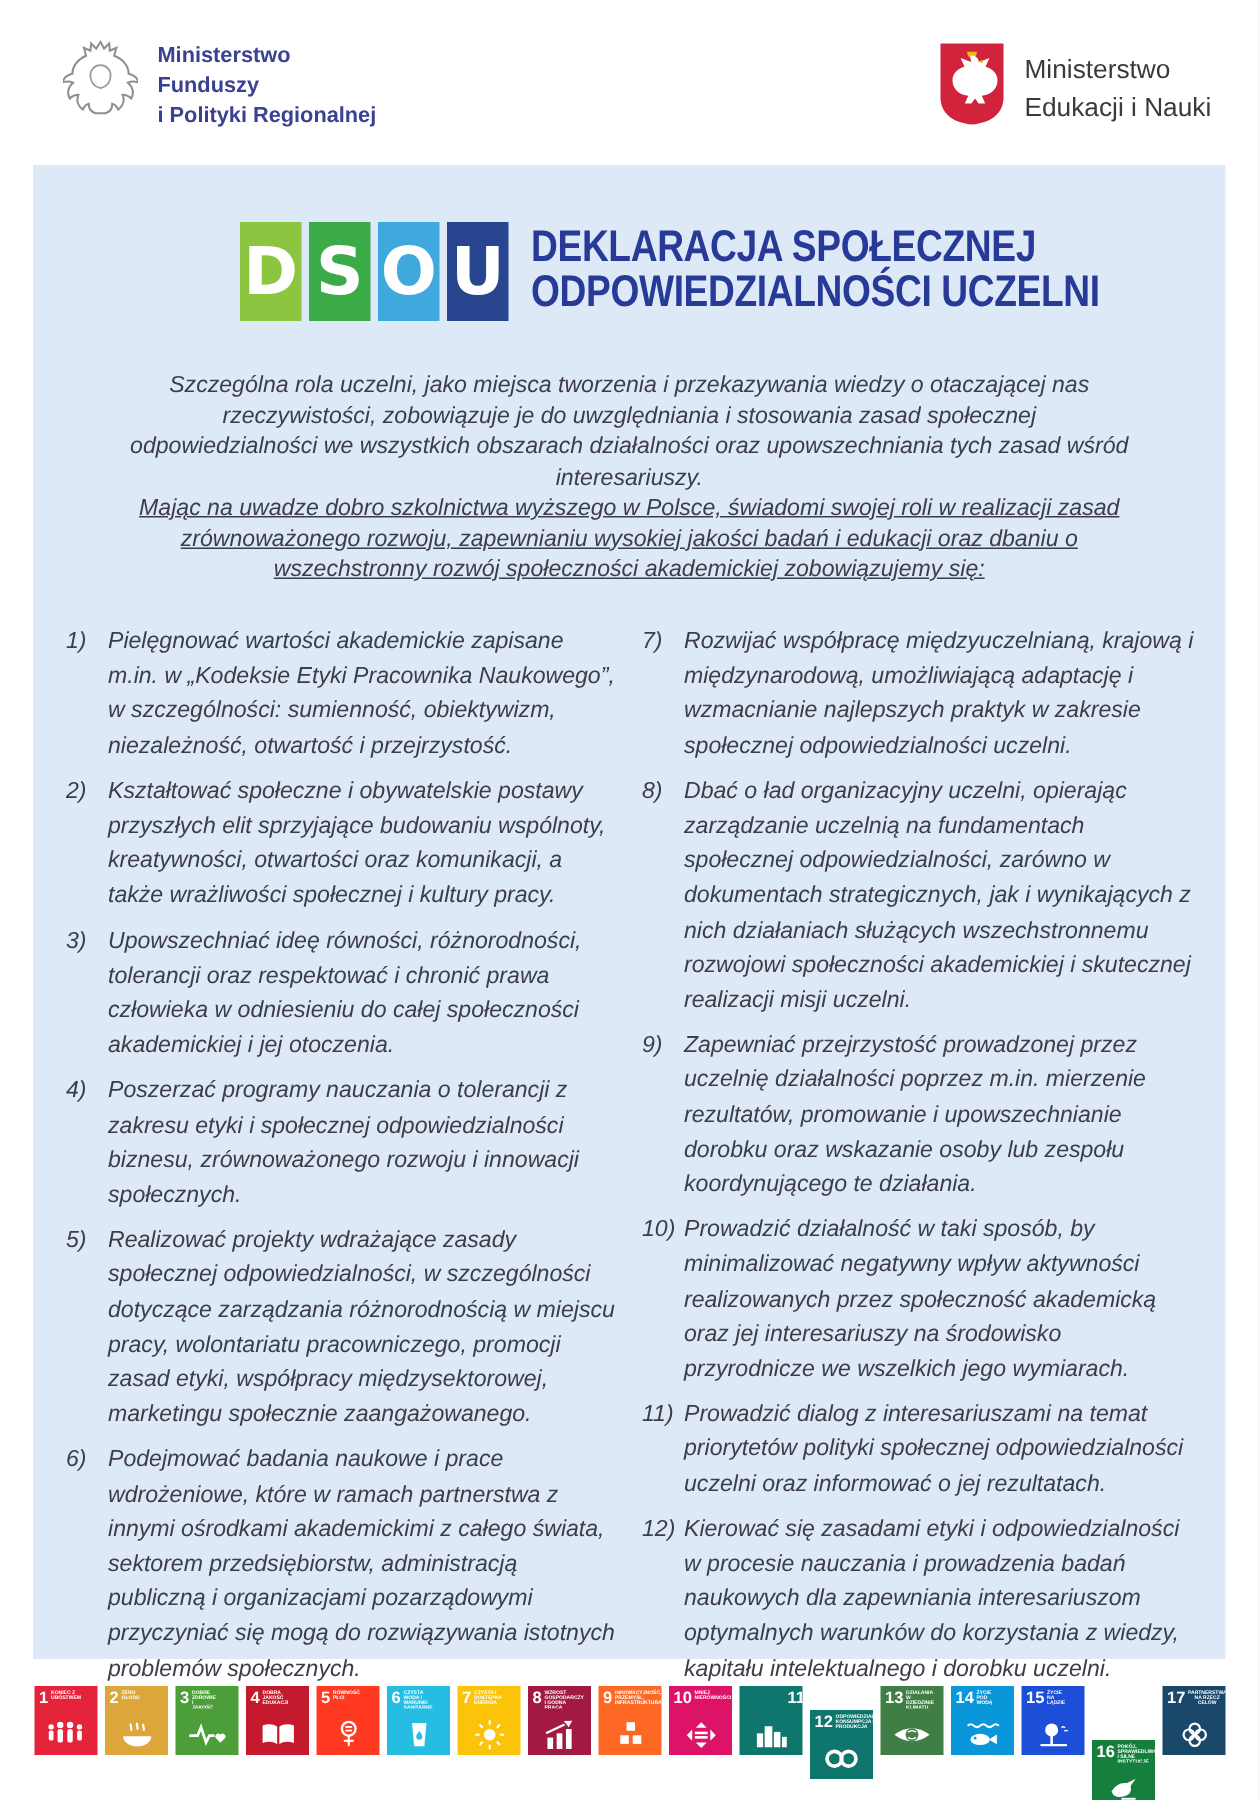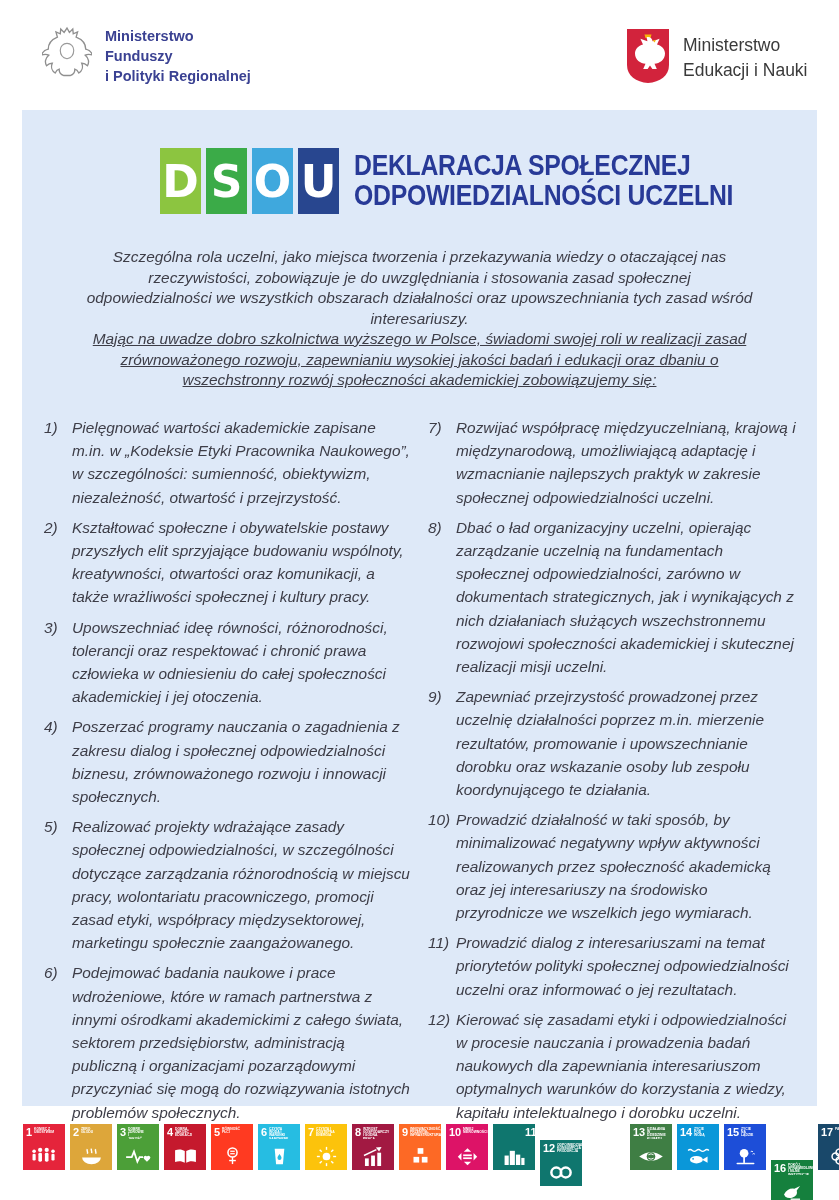--- a/index.html
+++ b/index.html
@@ -103,21 +103,21 @@
       <div class="item">
         <span class="num">2)</span>
         <span class="txt">Kształtować społeczne i obywatelskie postawy przyszłych elit sprzyjające budowaniu wspólnoty, kreatywności, otwartości oraz komunikacji, a także wrażliwości społecznej i kultury pracy.</span>
       </div>
       <div class="item">
         <span class="num">3)</span>
         <span class="txt">Upowszechniać ideę równości, różnorodności, tolerancji oraz respektować i chronić prawa człowieka w odniesieniu do całej społeczności akademickiej i jej otoczenia.</span>
       </div>
       <div class="item">
         <span class="num">4)</span>
-        <span class="txt">Poszerzać programy nauczania o zagadnienia z zakresu dialog i społecznej odpowiedzialności biznesu, zrównoważonego rozwoju i innowacji społecznych.</span>
+        <span class="txt">Poszerzać programy nauczania o tolerancji z zakresu etyki i społecznej odpowiedzialności biznesu, zrównoważonego rozwoju i innowacji społecznych.</span>
       </div>
       <div class="item">
         <span class="num">5)</span>
         <span class="txt">Realizować projekty wdrażające zasady społecznej odpowiedzialności, w szczególności dotyczące zarządzania różnorodnością w miejscu pracy, wolontariatu pracowniczego, promocji zasad etyki, współpracy międzysektorowej, marketingu społecznie zaangażowanego.</span>
       </div>
       <div class="item">
         <span class="num">6)</span>
         <span class="txt">Podejmować badania naukowe i prace wdrożeniowe, które w ramach partnerstwa z innymi ośrodkami akademickimi z całego świata, sektorem przedsiębiorstw, administracją publiczną i organizacjami pozarządowymi przyczyniać się mogą do rozwiązywania istotnych problemów społecznych.</span>
       </div>
     </div>
@@ -345,21 +345,21 @@
     <div class="sdg-sym">
       <svg viewBox="0 0 24 14" width="26" height="15">
           <g fill="none" stroke="#fff" stroke-width="2.3">
             <circle cx="7.6" cy="7" r="4.6"></circle>
             <circle cx="16.4" cy="7" r="4.6"></circle>
           </g>
         </svg>
     </div>
   </div>
 
-  <div class="sdg" style="background: rgb(63, 126, 68); margin-left: 43px;">
+  <div class="sdg" style="background: rgb(63, 126, 68);">
     <div class="sdg-head">
         <span class="sdg-num">13</span>
         <span class="sdg-label">DZIAŁANIA W DZIEDZINIE KLIMATU</span>
       </div>
     <div class="sdg-sym">
       <svg viewBox="0 0 24 14" width="26" height="15">
           <path d="M1 7Q12 -1 23 7Q12 15 1 7z" fill="#fff"></path>
           <circle cx="12" cy="7" r="4" fill="#3F7E44"></circle>
           <path d="M9.6 5.4a4 4 0 014.8 0M9.6 8.6a4 4 0 004.8 0" stroke="#fff" stroke-width="0.9" fill="none"></path>
         </svg>

